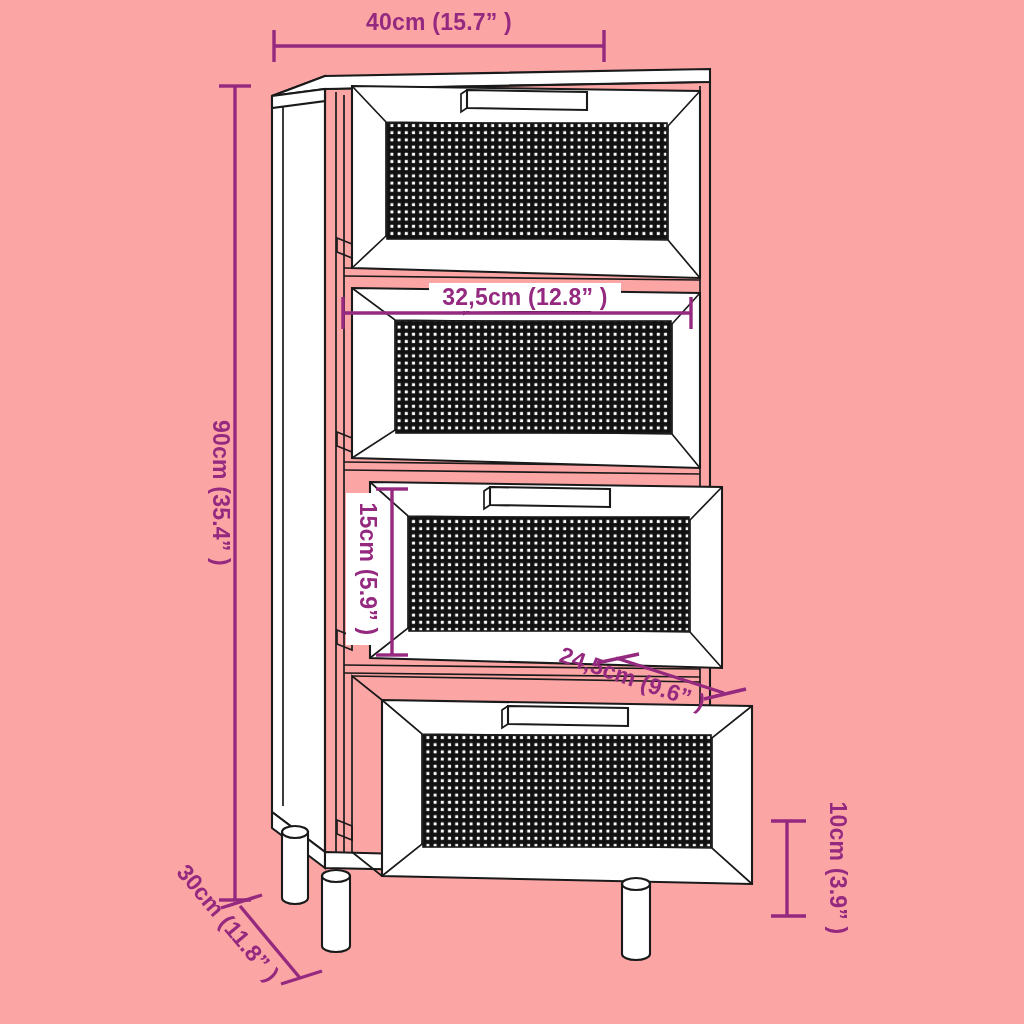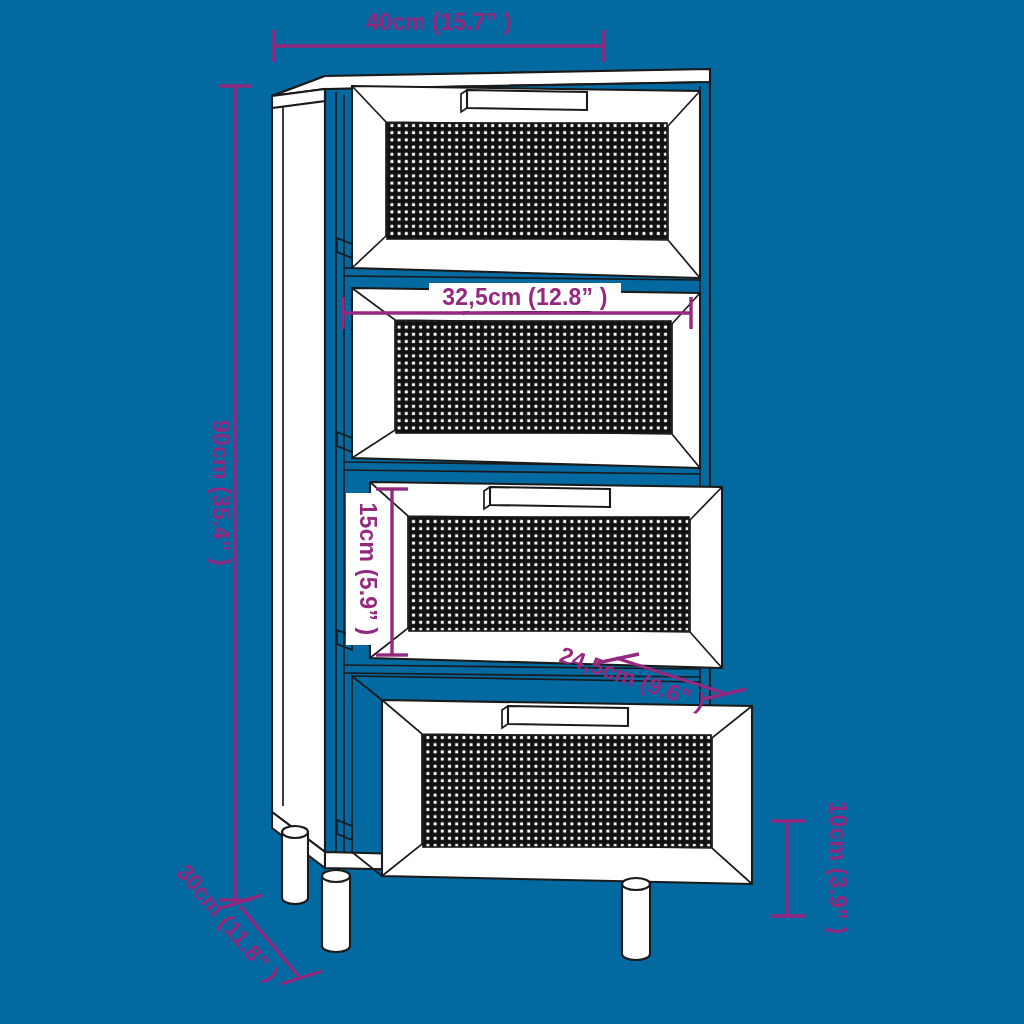--- a/index.html
+++ b/index.html
@@ -10,21 +10,21 @@
   body {
     width: 1024px;
     height: 1024px;
     font-family: "Liberation Sans", sans-serif;
     overflow: hidden;
   }
   #stage {
     position: relative;
     width: 1024px;
     height: 1024px;
-    background: #0369a1;
+    background: #fca5a5;
   }
   svg#drawing {
     position: absolute;
     top: 0;
     left: 0;
     width: 1024px;
     height: 1024px;
   }
   .dim-text {
     font-family: "Liberation Sans", sans-serif;

